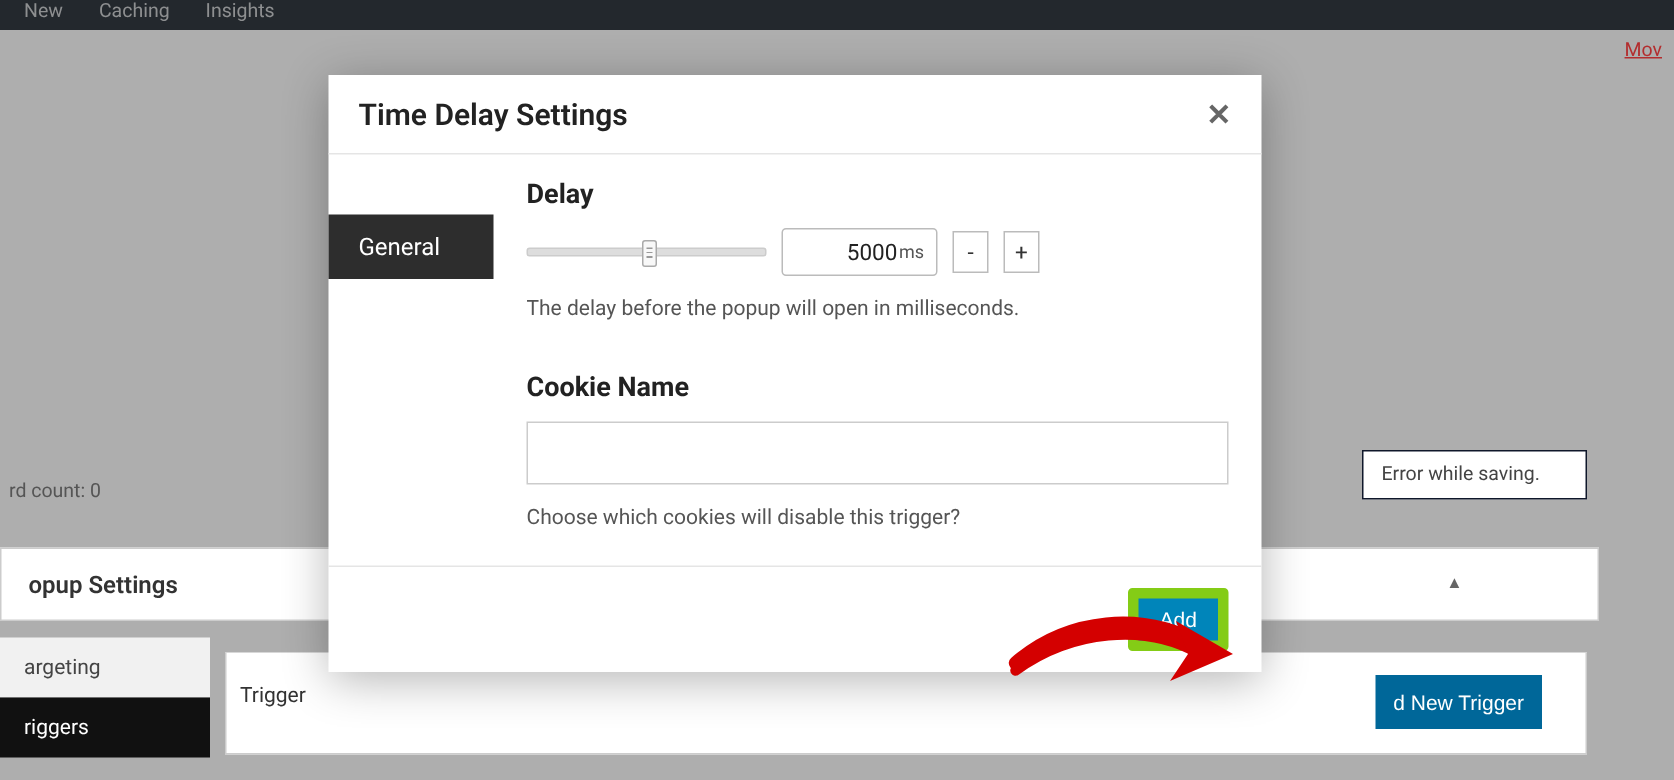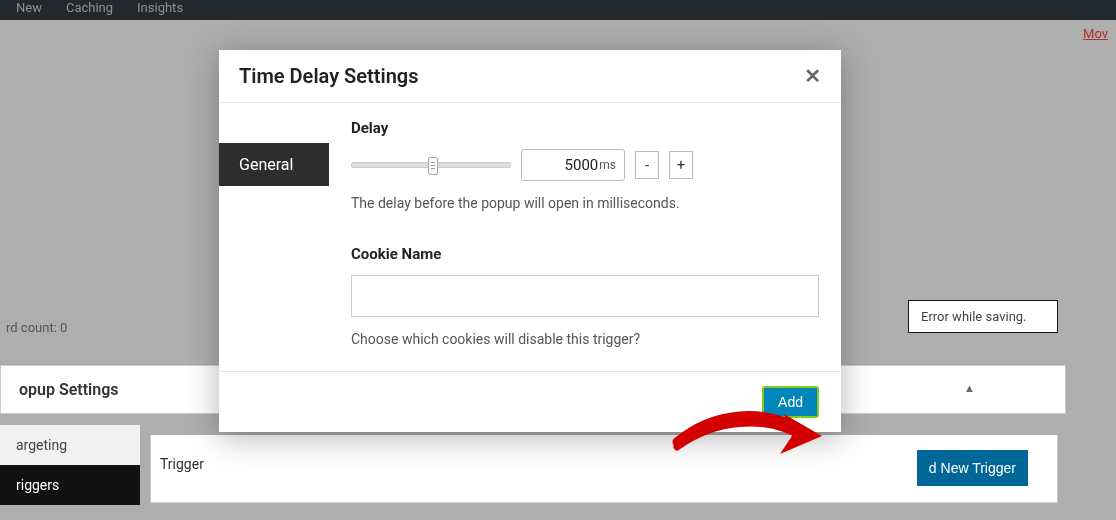--- a/index.html
+++ b/index.html
@@ -24,33 +24,33 @@
   .overlay { position: absolute; inset: 0; background: rgba(0,0,0,.28); pointer-events:none; }
   .modal { position: absolute; top: 50px; left: 219px; width: 622px; background: #fff; box-shadow: 0 5px 30px rgba(0,0,0,.3); }
   .modal-header { display: flex; justify-content: space-between; align-items: center; padding: 14px 20px; border-bottom: 1px solid #e5e5e5; }
   .modal-header h2 { font-size: 20px; font-weight: 600; color: #222; }
   .modal-close { font-size: 20px; color: #666; cursor: pointer; font-weight: bold; }
   .modal-body { display: flex; }
   .modal-tabs { width: 170px; margin-top: 40px; }
   .modal-tabs .mtab { padding: 12px 20px; font-size: 16px; color: #444; }
   .modal-tabs .mtab.active { background: #2d2d2d; color: #fff; }
   .modal-content { flex: 1; padding: 16px 22px 24px 22px; }
-  .field-label { font-size: 15px; font-weight: 700; color: #222; margin-bottom: 12px; }
+  .field-label { font-size: 18px; font-weight: 700; color: #222; margin-bottom: 12px; }
   .help { font-size: 14px; color: #555; margin-top: 14px; }
   .delay-row { display: flex; align-items: center; gap: 10px; }
   
   .slider { position: relative; width: 160px; height: 6px; background: #ddd; border-radius: 2px; border: 1px solid #ccc; }
   .slider .thumb { position: absolute; left: 76px; top: -6px; width: 10px; height: 18px; background: #f8f8f8; border: 1px solid #aaa; border-radius: 2px; display:flex; align-items:center; justify-content:center; }
   .slider .thumb::before { content:""; width:4px; height:8px; background: repeating-linear-gradient(to bottom,#999 0 1px,transparent 1px 3px); }
   .num-input { width: 104px; height: 32px; border: 1px solid #bbb; border-radius:3px; display: flex; align-items: center; justify-content: flex-end; padding: 0 8px; font-size: 15px; color:#222; }
   .num-input .unit { font-size: 12px; color:#555; margin-left:1px; }
   .step-btn { width: 24px; height: 28px; border: 1px solid #bbb; background: #fff; font-size: 15px; color:#333; display:flex; align-items:center; justify-content:center; }
   .cookie-input { width: 468px; height: 42px; border: 1px solid #ccc; margin-top: 2px; }
   .modal-footer { border-top: 1px solid #e5e5e5; padding: 14px 22px; display: flex; justify-content: flex-end; }
-  .add-btn { background: #0085ba; color: #fff; border: 2px solid #84cc16; padding: 6px 14px; font-size: 14px; border-radius: 3px; cursor:pointer; }
+  .add-btn { background: #0085ba; color: #fff; border: 7px solid #84cc16; padding: 6px 14px; font-size: 14px; border-radius: 3px; cursor:pointer; }
   .arrow { position:absolute; top:392px; left:672px; width:160px; height:70px; pointer-events:none; }
 </style>
 </head>
 <body>
 
 <div class="adminbar">
   <span>New</span>
   <span>Caching</span>
   <span>Insights</span>
 </div>

